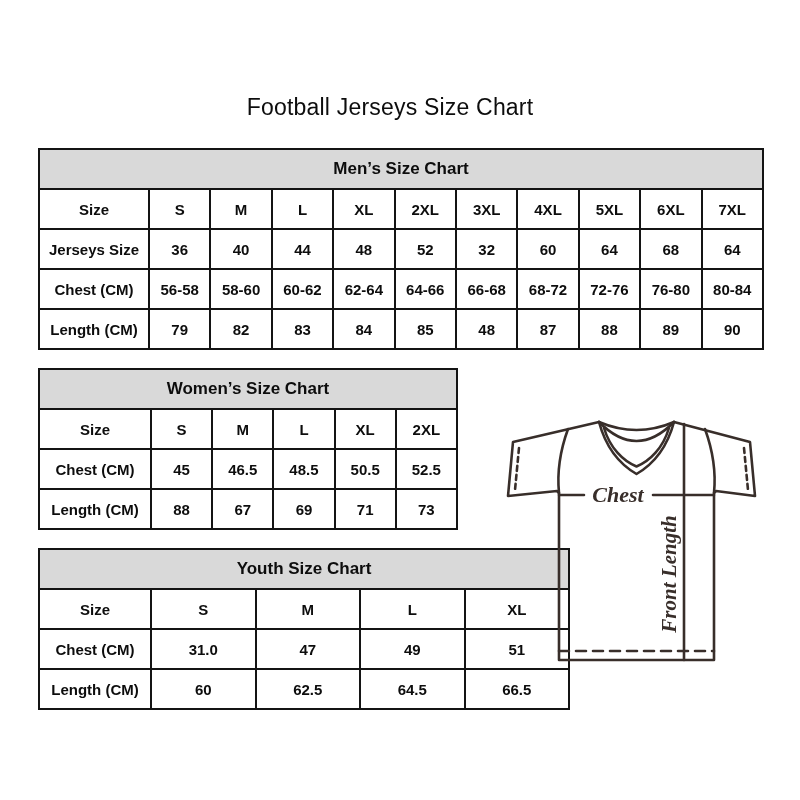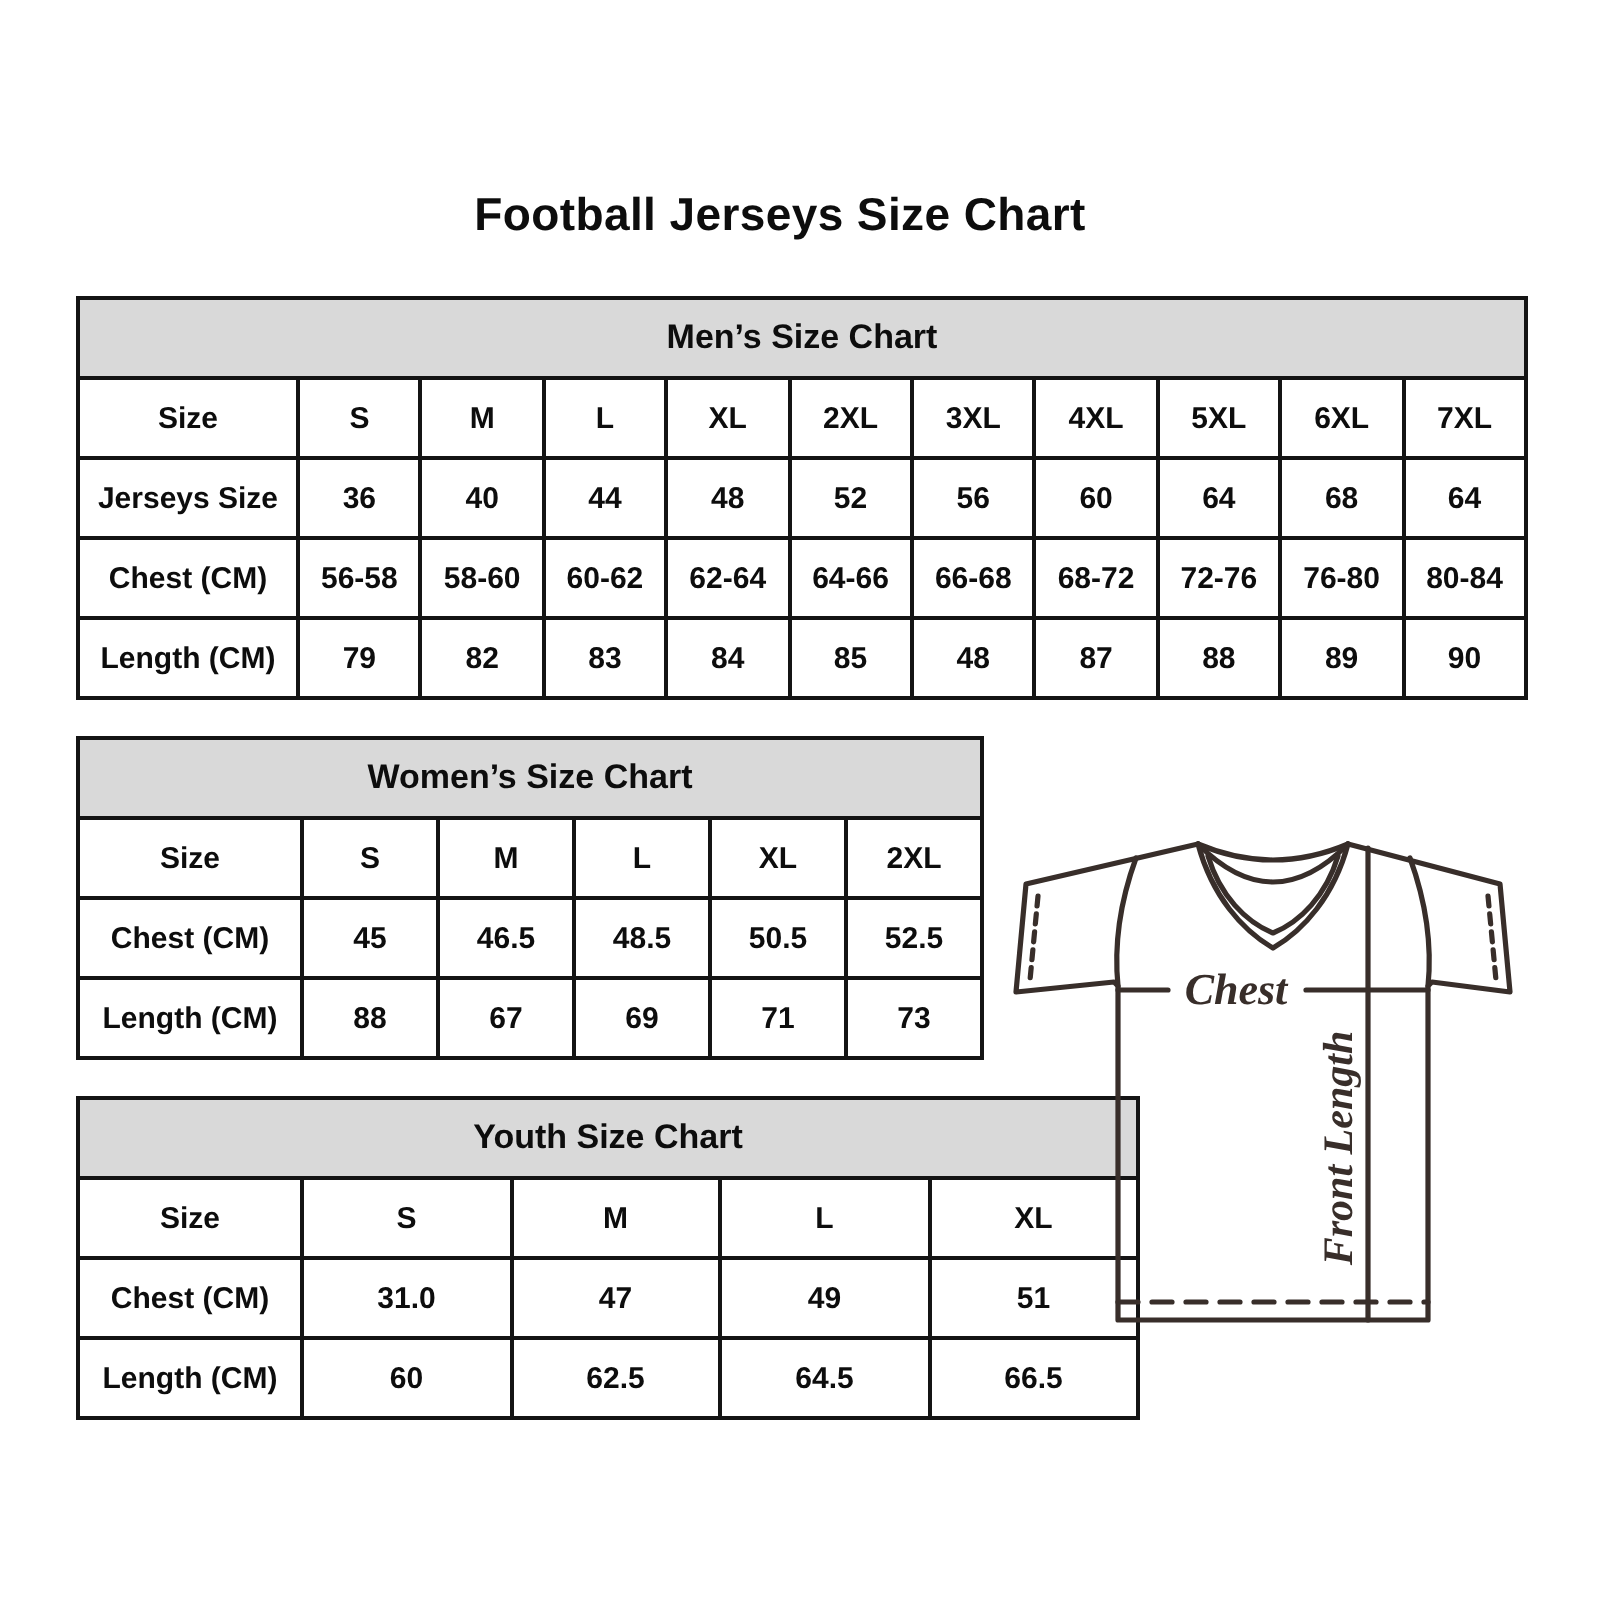--- a/index.html
+++ b/index.html
@@ -13,21 +13,21 @@
     overflow: hidden;
   }
   .title {
     position: absolute;
     top: 94px;
     left: 0;
     width: 780px;
     margin: 0;
     text-align: center;
     font-size: 23px;
-    font-weight: bold;
+    font-weight: normal;
     color: #0d0d0d;
     letter-spacing: 0.2px;
   }
   table.size-table {
     position: absolute;
     border-collapse: collapse;
     table-layout: fixed;
     background: #c4b5fd;
   }
   table.size-table th,
@@ -45,21 +45,21 @@
     font-size: 17px;
     color: #0d0d0d;
   }
   table.size-table td {
     height: 38px;
     font-size: 15px;
     color: #0d0d0d;
     background: #ffffff;
   }
   #mens-table   { left: 38px; top: 148px; width: 726px; }
-  #womens-table { left: 38px; top: 368px; width: 454px; }
+  #womens-table { left: 38px; top: 368px; width: 420px; }
   #youth-table  { left: 38px; top: 548px; width: 532px; }
   #jersey-diagram {
     position: absolute;
     left: 504px;
     top: 402px;
     width: 274px;
     height: 274px;
   }
   .diagram-text {
     font-family: "Liberation Serif", serif;
@@ -98,21 +98,21 @@
           <td>6XL</td>
           <td>7XL</td>
         </tr>
         <tr>
           <td>Jerseys Size</td>
           <td>36</td>
           <td>40</td>
           <td>44</td>
           <td>48</td>
           <td>52</td>
-          <td>56</td>
+          <td>32</td>
           <td>60</td>
           <td>64</td>
           <td>68</td>
           <td>64</td>
         </tr>
         <tr>
           <td>Chest (CM)</td>
           <td>56-58</td>
           <td>58-60</td>
           <td>60-62</td>

